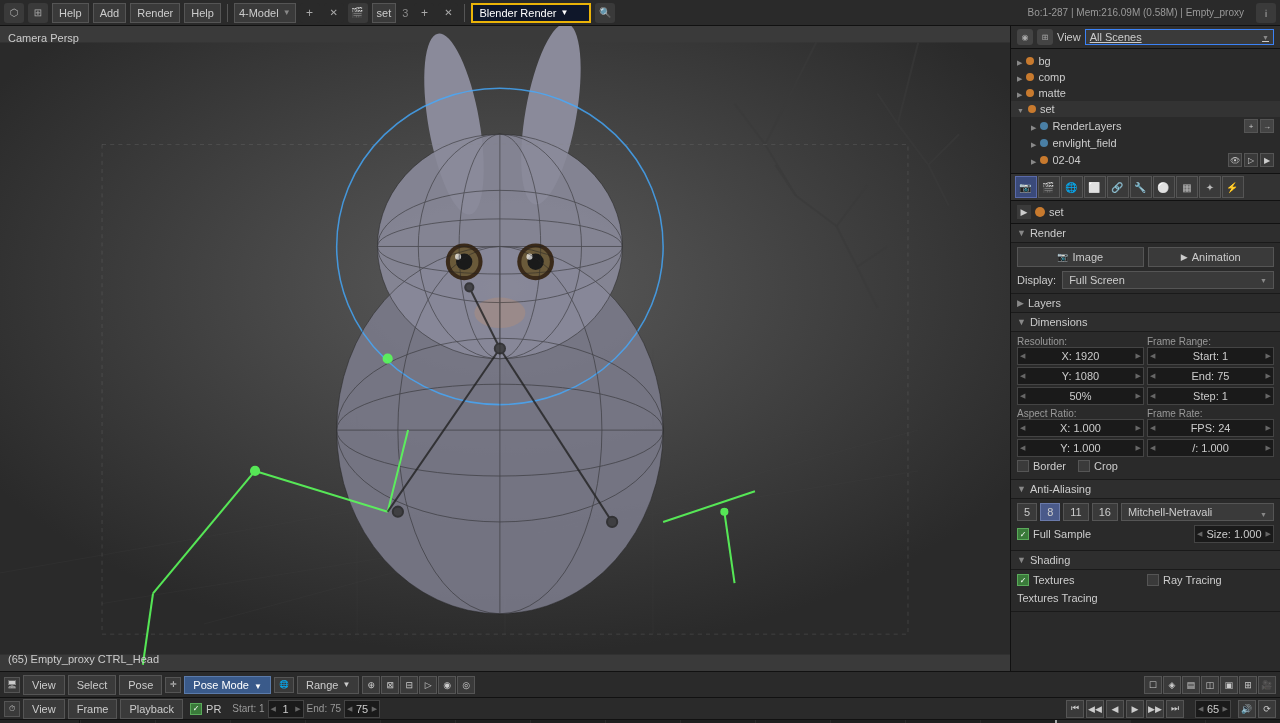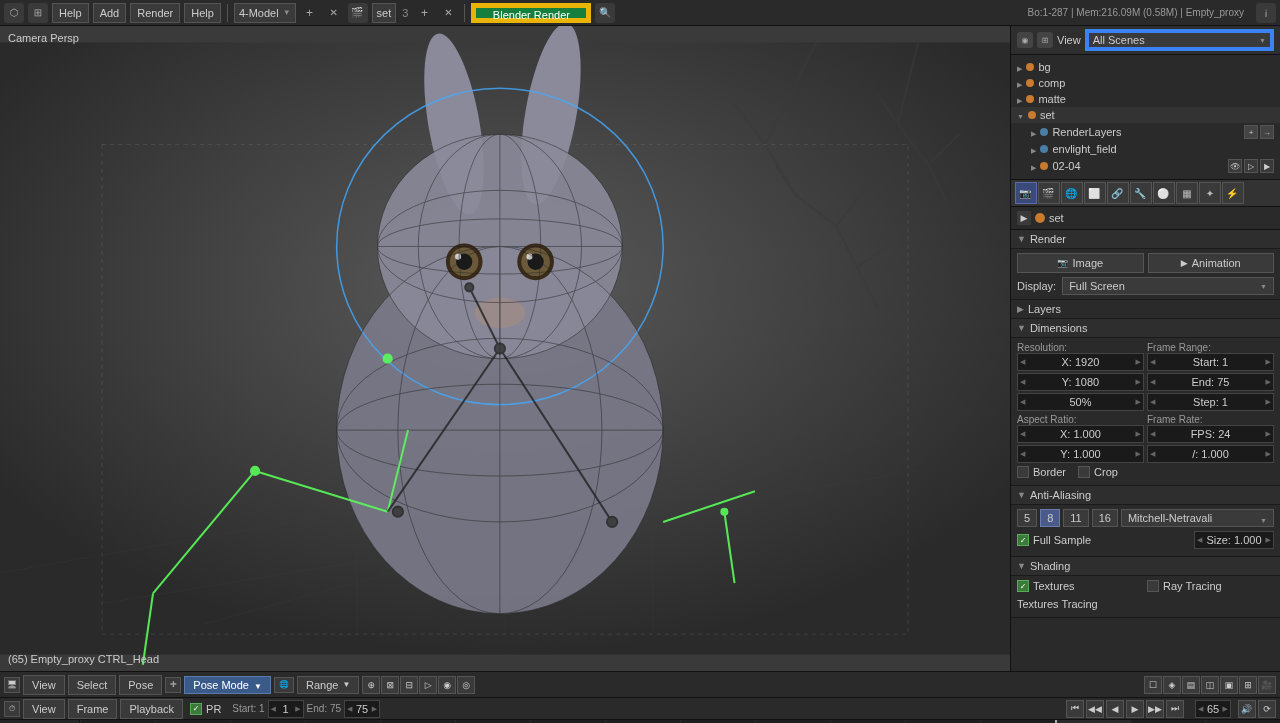--- a/index.html
+++ b/index.html
@@ -49,29 +49,28 @@
       padding: 1px 4px;
       height: 20px;
       display: flex; align-items: center; gap: 4px;
     }
     .top-bar-separator {
       width: 1px; height: 18px;
       background: #555;
       margin: 0 2px;
     }
     .engine-select {
-      background: #15803d;
-      border: 5px solid #eab308;
+      background: #0f172a;
+      border: 2px solid #eab308;
       color: #fff;
       font-size: 11px;
       padding: 1px 6px;
       height: 20px;
       display: flex; align-items: center; gap: 4px;
       min-width: 120px;
-      flex-direction: column;
     }
     .top-bar-right {
       margin-left: auto;
       display: flex; align-items: center; gap: 12px;
     }
     .mem-info {
       color: #999; font-size: 10px;
     }
 
     
@@ -448,21 +447,21 @@
     <div class="viewport-label">Camera Persp</div>
     <div class="viewport-status">(65) Empty_proxy CTRL_Head</div>
   </div>
 
   <div class="right-panel">
 
     <div style="display:flex; align-items:center; padding:3px 6px; background:#2e2e2e; border-bottom:1px solid #111; gap:4px;">
       <div class="top-bar-icon" style="width:16px;height:16px;background:#444;font-size:8px;">◉</div>
       <div class="top-bar-icon" style="width:16px;height:16px;background:#444;font-size:8px;">⊞</div>
       <span style="color:#ccc;">View</span>
-      <div style="flex:1; background:#3a3a3a; border:4px solid #3b82f6; padding:1px 4px; display:flex; align-items:center; justify-content:space-between; cursor:pointer;">
+      <div style="flex:1; background:#3a3a3a; border:1px solid #3b82f6; padding:1px 4px; display:flex; align-items:center; justify-content:space-between; cursor:pointer;text-decoration:underline;">
         <span>All Scenes</span>
         <span style="font-size:7px; color:#888;">▼</span>
       </div>
     </div>
 
     <div class="scene-tree">
 
       <div class="scene-item">
         <span class="triangle-right"></span>
         <div class="dot dot-orange"></div>

